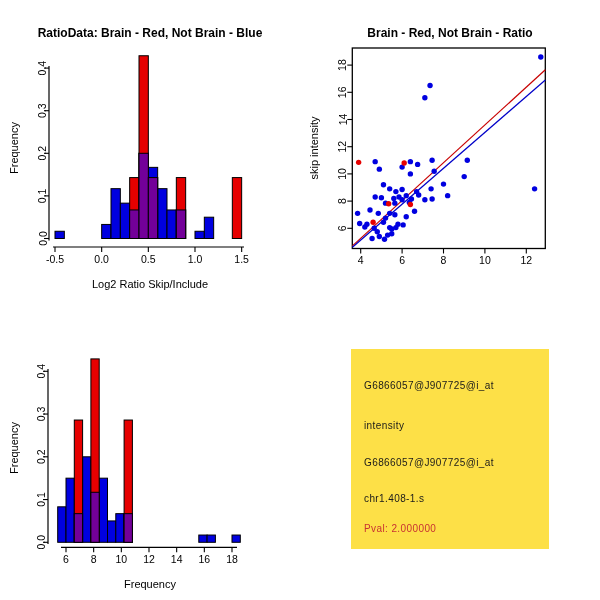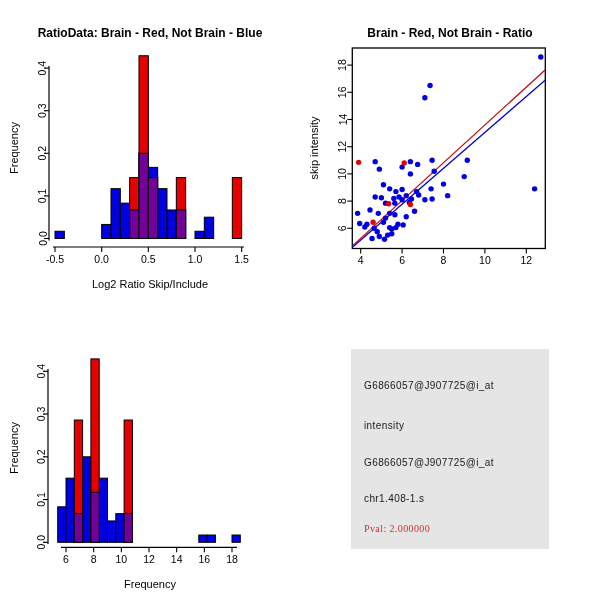--- a/index.html
+++ b/index.html
@@ -221,20 +221,20 @@
       <rect x="124.09859999999999" y="120.03500000000003" width="8.2998" height="122.26499999999999" fill="#e60000" stroke="#000" stroke-width="1"></rect>
       <rect x="74.29979999999999" y="213.6575" width="8.2998" height="28.642500000000013" fill="#730099" stroke="#000" stroke-width="1"></rect>
       <rect x="90.8994" y="192.2825" width="8.2998" height="50.01750000000001" fill="#730099" stroke="#000" stroke-width="1"></rect>
       <rect x="124.09859999999999" y="213.6575" width="8.2998" height="28.642500000000013" fill="#730099" stroke="#000" stroke-width="1"></rect>
     </svg>
   <div class="xlabel">Frequency</div>
   <div class="ylabel">Frequency</div>
 </div>
 
 <div class="panel" id="panel-br">
-  <div class="infobox" id="info-box" style="background: #e5e5e5;">
+  <div class="infobox" id="info-box" style="background: #fde047;">
     <div class="infoline" id="info-line-0" style="color: rgb(26, 26, 26);">G6866057@J907725@i_at</div>
     <div class="infoline" id="info-line-1" style="color: rgb(26, 26, 26);">intensity</div>
     <div class="infoline" id="info-line-2" style="color: rgb(26, 26, 26);">G6866057@J907725@i_at</div>
     <div class="infoline" id="info-line-3" style="color: rgb(26, 26, 26);">chr1.408-1.s</div>
-    <div class="infoline" id="info-line-4" style="color: rgb(200, 50, 50); font-family: Liberation Serif, serif;">Pval: 2.000000</div>
+    <div class="infoline" id="info-line-4" style="color: rgb(200, 50, 50);">Pval: 2.000000</div>
   </div>
 </div>
 
 </body></html>

